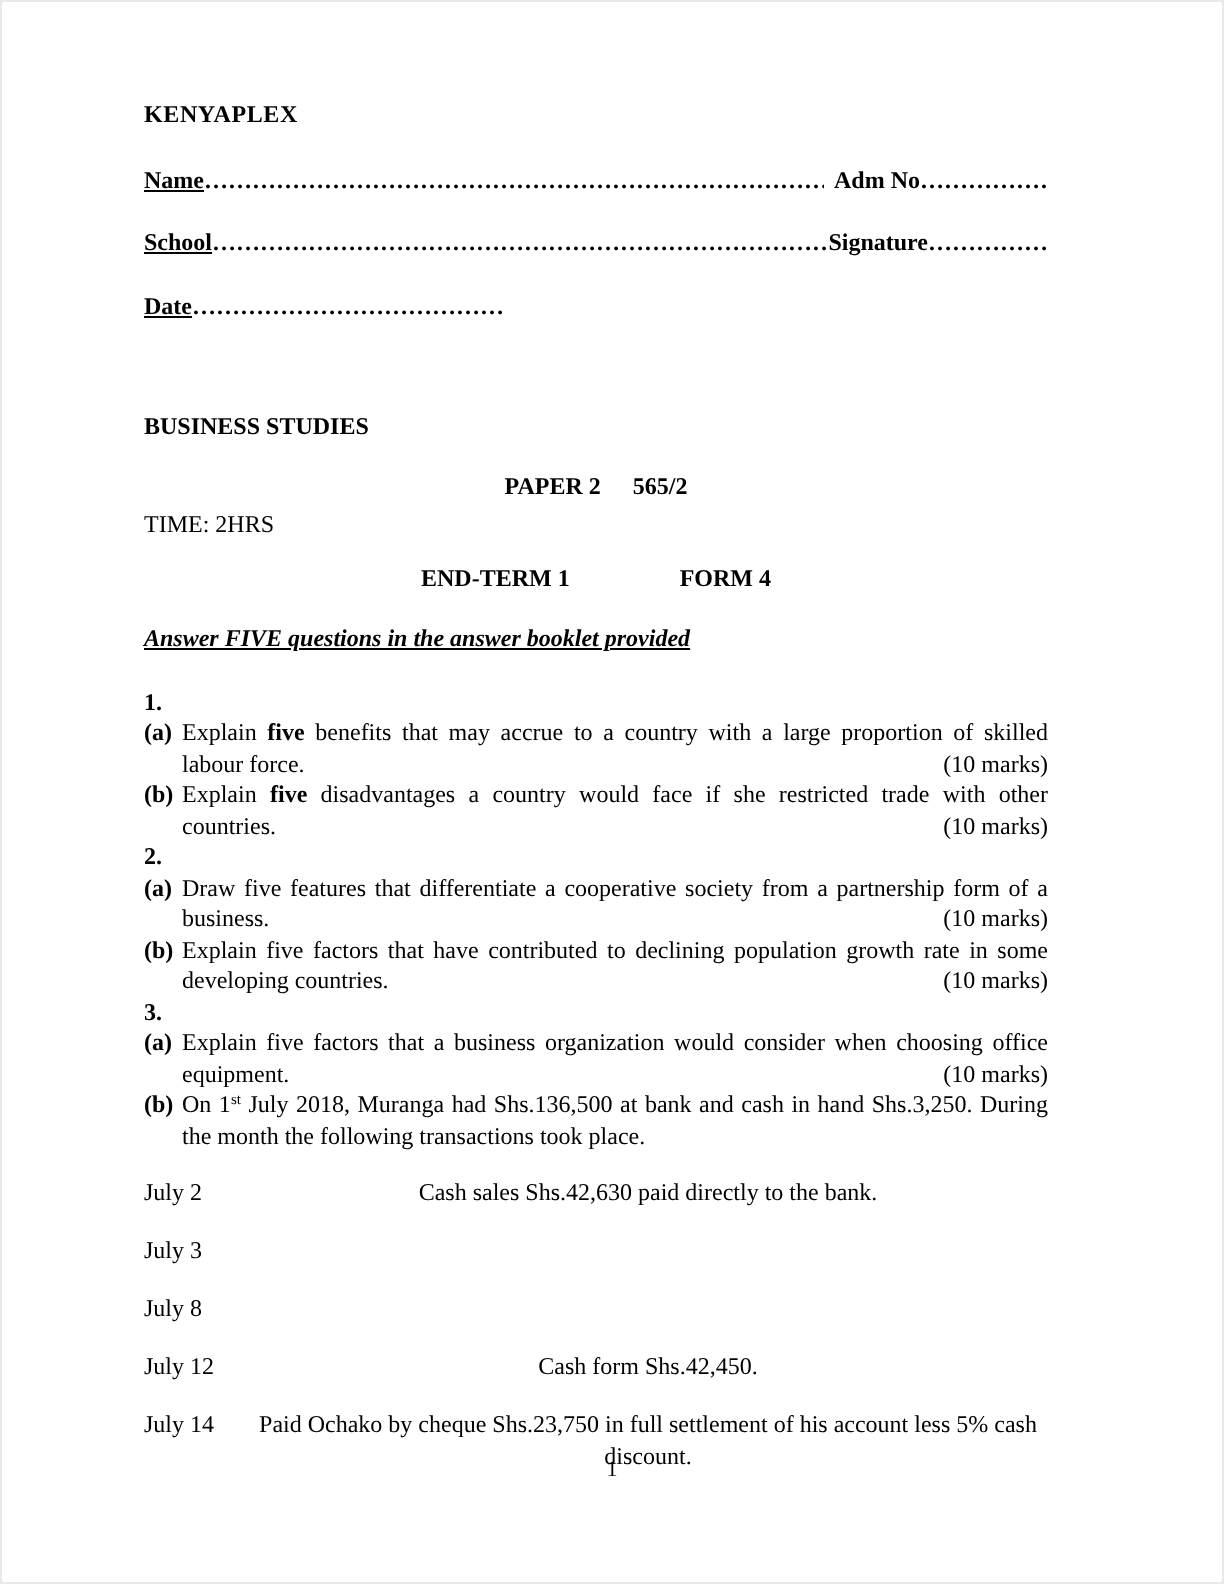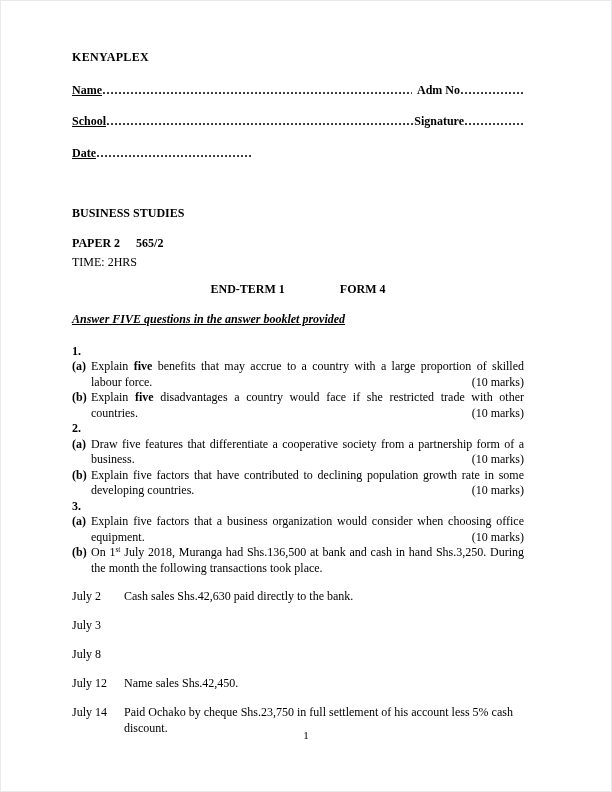--- a/index.html
+++ b/index.html
@@ -27,37 +27,37 @@
   .fill-line { display: flex; align-items: baseline; font-weight: bold; margin-bottom: 16px; }
   .fill-label { flex: 0 0 auto; text-decoration: underline; }
   .dots { min-width: 0; overflow: hidden; white-space: nowrap; }
   .dots-grow { flex: 0 1 auto; }
   .dots-fixed-64 { flex: 0 0 64px; }
   .dots-fixed-60 { flex: 0 0 60px; }
   .label2 { flex: 0 0 auto; padding-left: 5px; }
   .label2.tight { padding-left: 0; }
 
   .subject { font-weight: bold; margin-top: 45px; margin-bottom: 14px; }
-  .paper-line { font-weight: bold; margin-bottom: 4px; }
+  .paper-line { font-weight: bold; margin-bottom: 4px; text-align: center; }
   .paper-code { margin-left: 16px; }
   .time-line { font-weight: normal; margin-bottom: 11px; }
   .term-line { text-align: center; font-weight: bold; margin-bottom: 15px; }
   .term-form { margin-left: 55px; text-align: center; }
   .instruction { font-weight: bold; font-style: italic; text-decoration: underline; margin-bottom: 16px; }
 
   .qnum { font-weight: bold; }
   .qpart { position: relative; padding-left: 19px; text-align: justify; }
   .plabel { position: absolute; left: 0; font-weight: bold; }
   .marks { float: right; }
   sup { font-size: 7.5px; line-height: 0; vertical-align: 4px; }
 
   .txns { margin-top: 13px; }
   .txn { display: flex; margin-bottom: 13.5px; }
   .txn-date { flex: 0 0 52px; }
-  .txn-desc { flex: 1 1 auto; }
+  .txn-desc { flex: 1 1 auto; text-align: center; }
 
   .footer { position: absolute; left: 0; right: 0; top: 728px; text-align: center; font-size: 11px; }
 </style>
 </head>
 <body>
 
 <div class="page">
 
   <div class="brand">KENYAPLEX</div>
 
@@ -116,21 +116,21 @@
       <span class="txn-desc">Cash sales Shs.42,630 paid directly to the bank.</span>
     </div>
     <div class="txn">
       <span class="txn-date">July 3</span>
     </div>
     <div class="txn">
       <span class="txn-date">July 8</span>
     </div>
     <div class="txn">
       <span class="txn-date">July 12</span>
-      <span class="txn-desc">Name sales Shs.42,450.</span>
+      <span class="txn-desc">Cash form Shs.42,450.</span>
     </div>
     <div class="txn">
       <span class="txn-date">July 14</span>
       <span class="txn-desc">Paid Ochako by cheque Shs.23,750 in full settlement of his account less 5% cash discount.</span>
     </div>
   </div>
 
   <div class="footer">1</div>
 
 </div>

